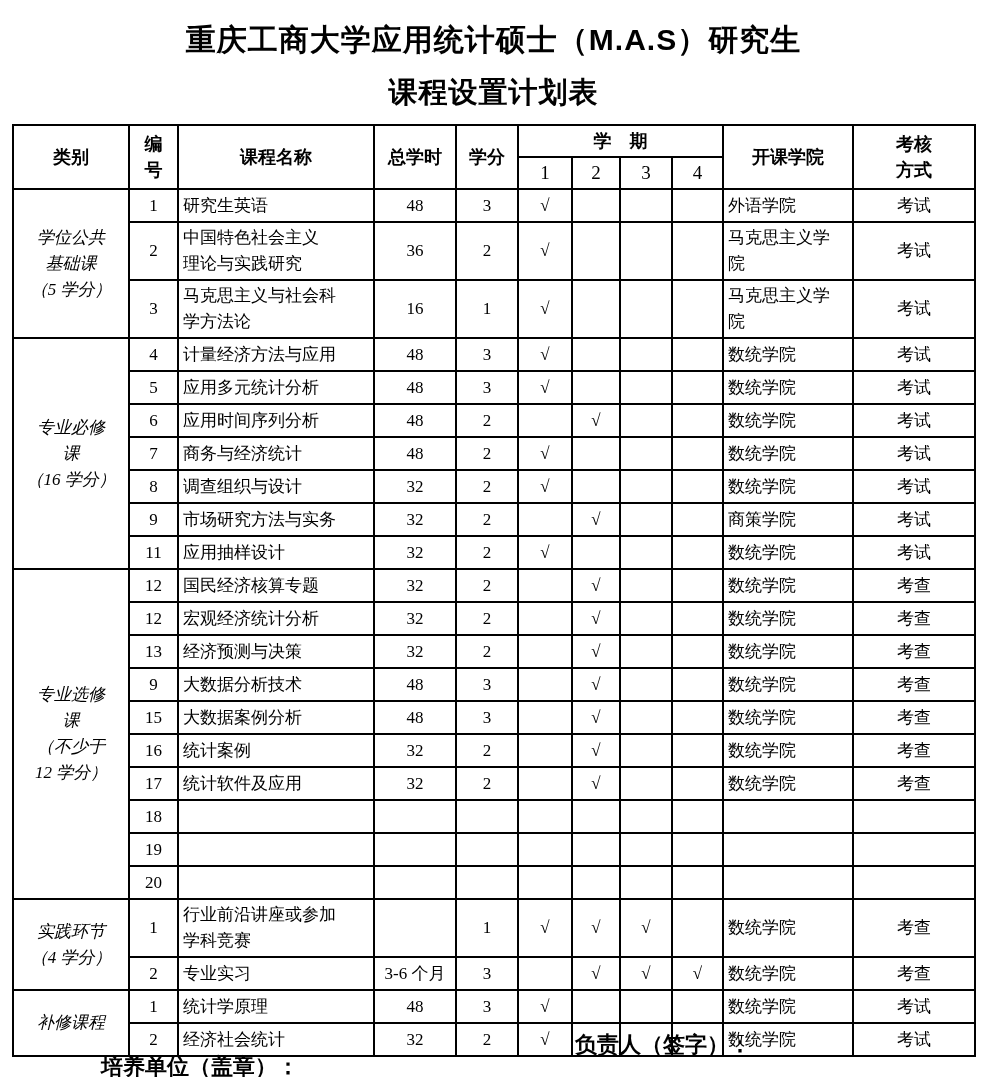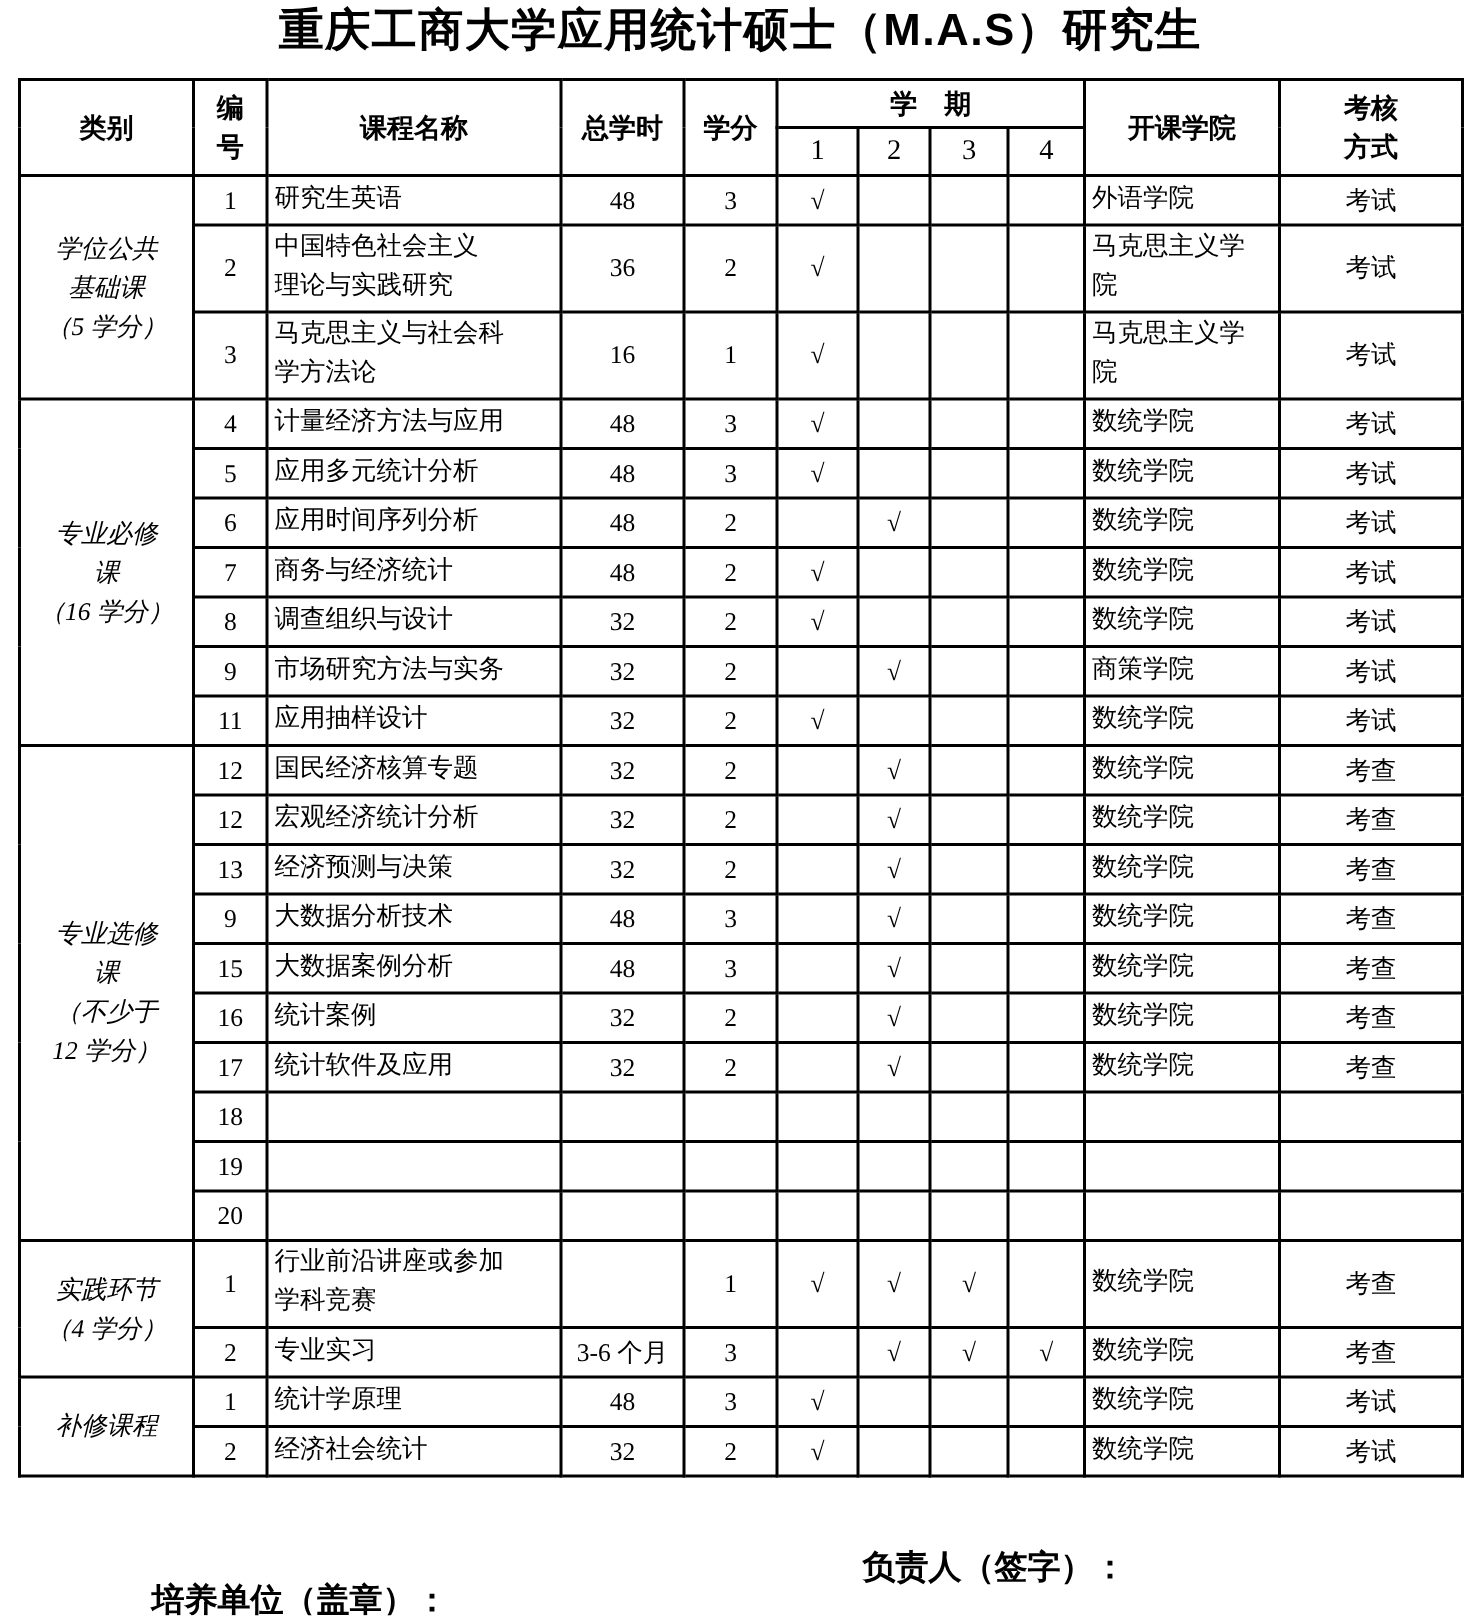--- a/index.html
+++ b/index.html
@@ -7,20 +7,21 @@
     position: relative;
     width: 987px;
     height: 1077px;
     background: #ffffff;
     font-family: "Liberation Serif", "DejaVu Serif", serif;
     color: #000;
     overflow: hidden;
   }
   .title1 {
     margin: 0;
+    padding-top: 20px;
     text-align: center;
     font-family: "Liberation Sans", "DejaVu Sans", sans-serif;
     font-weight: bold;
     font-size: 30px;
     letter-spacing: 1px;
   }
   .title2 {
     margin: 12px 0 0 0;
     text-align: center;
     font-family: "Liberation Sans", "DejaVu Sans", sans-serif;
@@ -55,40 +56,41 @@
   table.plan td { height: 27px; }
   td.cat {
     text-align: center;
     vertical-align: top;
     line-height: 30px;
     padding-top: 5px;
     font-size: 17px;
     font-style: italic;
   }
   td.c-center { text-align: center; }
-  td.c-left   { text-align: left; padding-left: 8px; font-family: Liberation Mono, monospace; }
+  td.c-left   { text-align: left; padding-left: 8px; }
   td.check    { text-align: center; font-size: 17px; }
   .footer-row {
     position: absolute;
     top: 1030px;
     left: 0;
     width: 987px;
     font-family: "Liberation Sans", "DejaVu Sans", sans-serif;
     font-weight: bold;
     font-size: 22px;
   }
   .footer-left  { position: absolute; left: 101px;  top: 0; margin-top: 22px; }
   .footer-right { position: absolute; left: 575px; top: 0; text-align: right; }
 </style>
 </head>
 <body>
 
 <div class="page">
 
   <h1 class="title1">重庆工商大学应用统计硕士（M.A.S）研究生</h1>
+  <h2 class="title2">课程设置计划表</h2>
 
   <table class="plan">
     <colgroup>
       <col style="width:116px">
         <col style="width:49px">
         <col style="width:196px">
       <col style="width:82px">
         <col style="width:62px">
       <col style="width:54px">
         <col style="width:48px">

